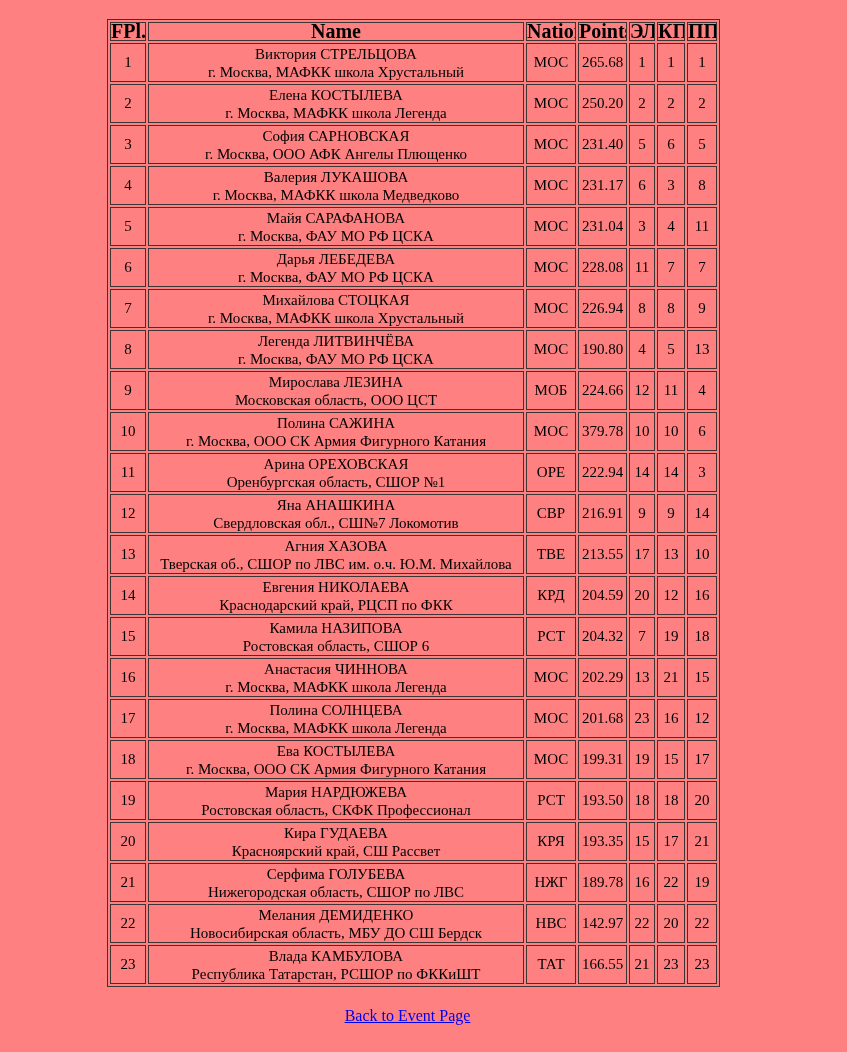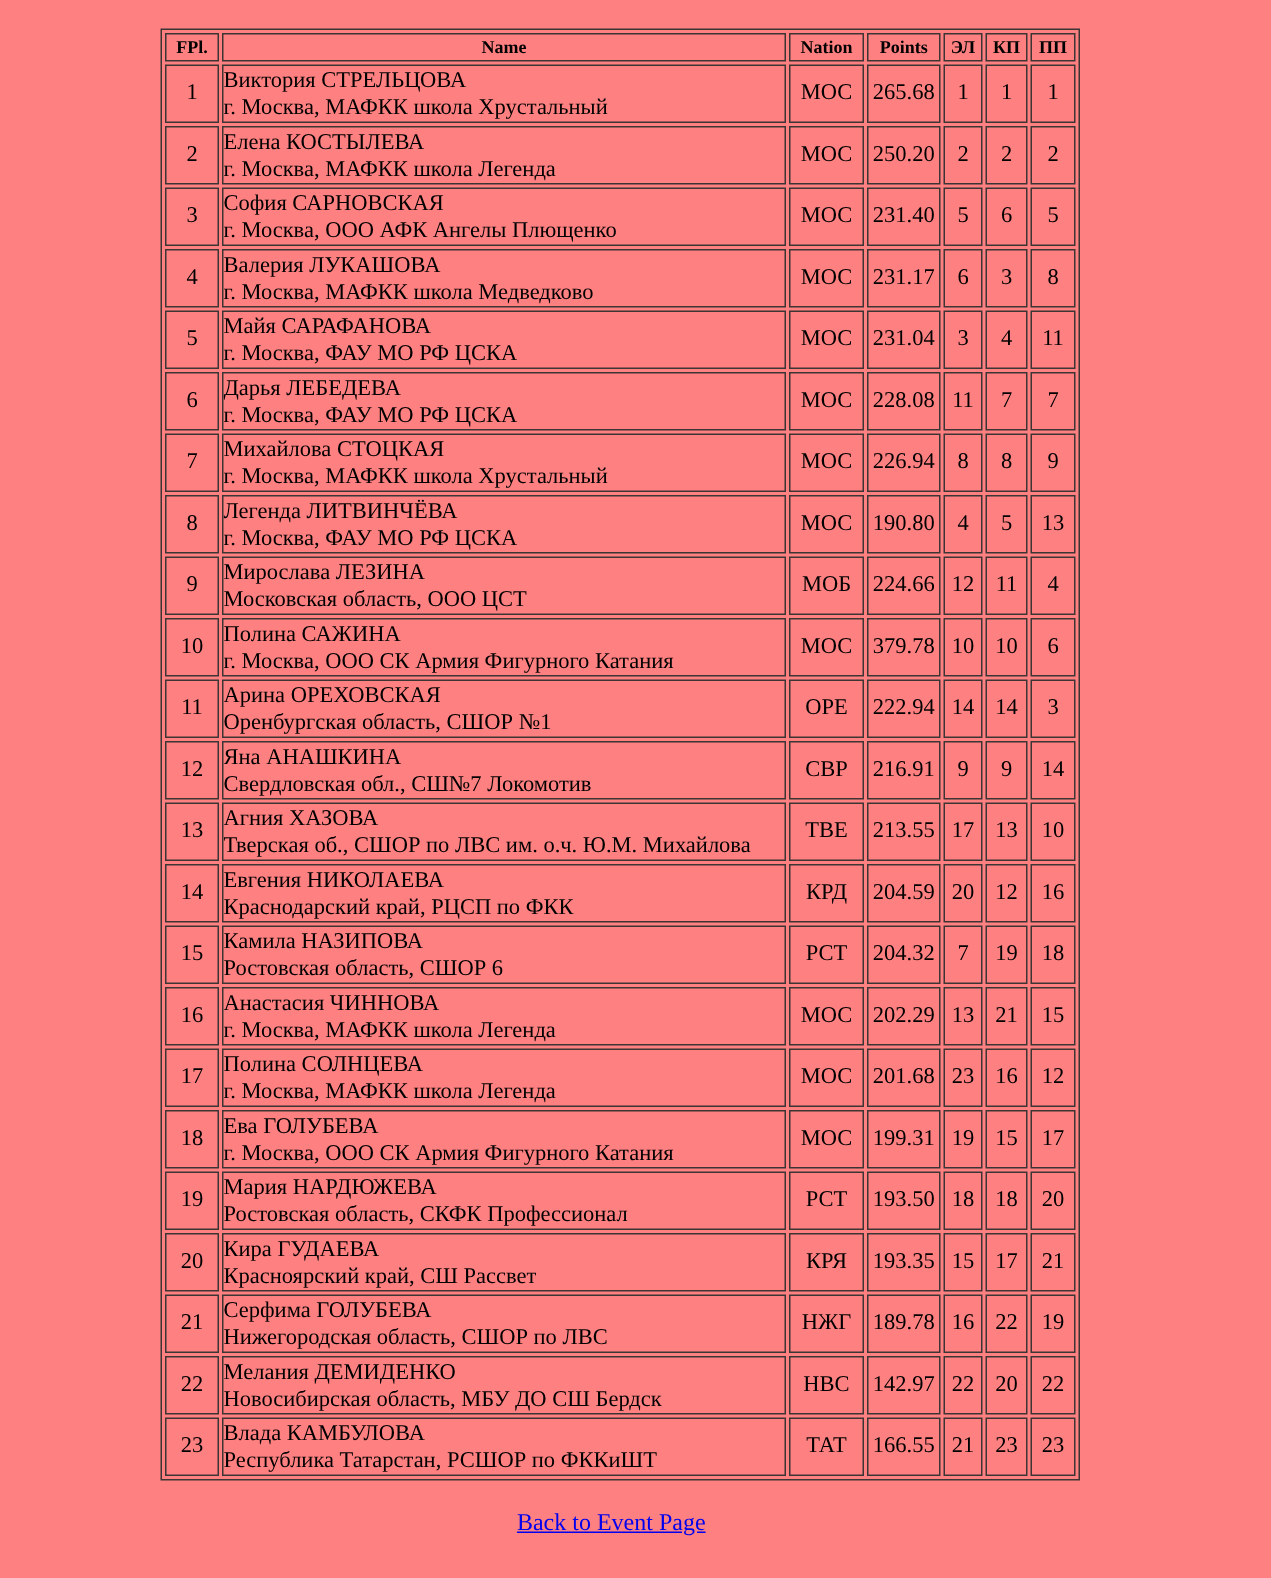--- a/index.html
+++ b/index.html
@@ -26,38 +26,38 @@
     border: 1px solid #3d3434;
     background: transparent;
   }
   table.results th,
   table.results td {
     border: 1px solid #3d3434;
     padding: 0;
     overflow: hidden;
   }
   table.results th {
-    font-size: 12px;
+    font-size: 20px;
     font-weight: bold;
     text-align: center;
     height: 17px;
     line-height: 17px;
     white-space: nowrap;
   }
   table.results tbody td {
     height: 37px;
     font-size: 15px;
     vertical-align: middle;
   }
   .c-rank, .c-nation, .c-points, .c-num {
     text-align: center;
     white-space: nowrap;
   }
   .c-name {
-    text-align: left;
+    text-align: center;
     padding-left: 2px;
   }
   .skater-name, .skater-club {
     line-height: 18px;
     white-space: nowrap;
     overflow: hidden;
   }
   .backlink-wrap {
     text-align: center;
     margin-top: 20px;
@@ -312,21 +312,21 @@
     <td class="c-nation">МОС</td>
     <td class="c-points">201.68</td>
     <td class="c-num">23</td>
     <td class="c-num">16</td>
     <td class="c-num">12</td>
   </tr>
 
   <tr>
     <td class="c-rank">18</td>
     <td class="c-name">
-      <div class="skater-name">Ева ГОЛУБЕВА</div>
+      <div class="skater-name">Ева КОСТЫЛЕВА</div>
       <div class="skater-club">г. Москва, ООО СК Армия Фигурного Катания</div>
     </td>
     <td class="c-nation">МОС</td>
     <td class="c-points">199.31</td>
     <td class="c-num">19</td>
     <td class="c-num">15</td>
     <td class="c-num">17</td>
   </tr>
 
   <tr>

